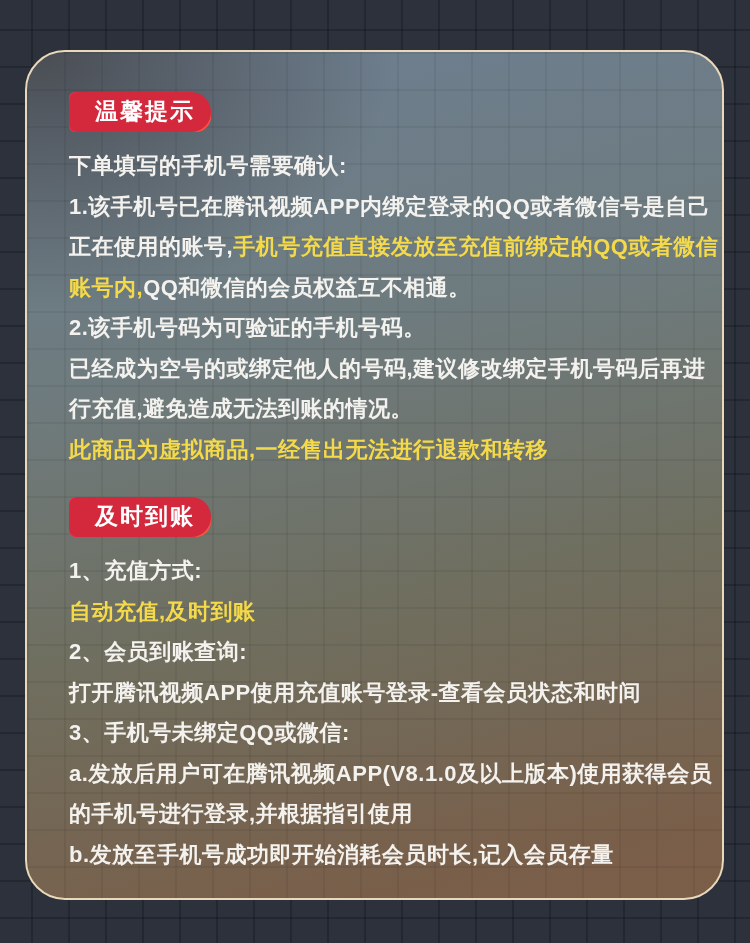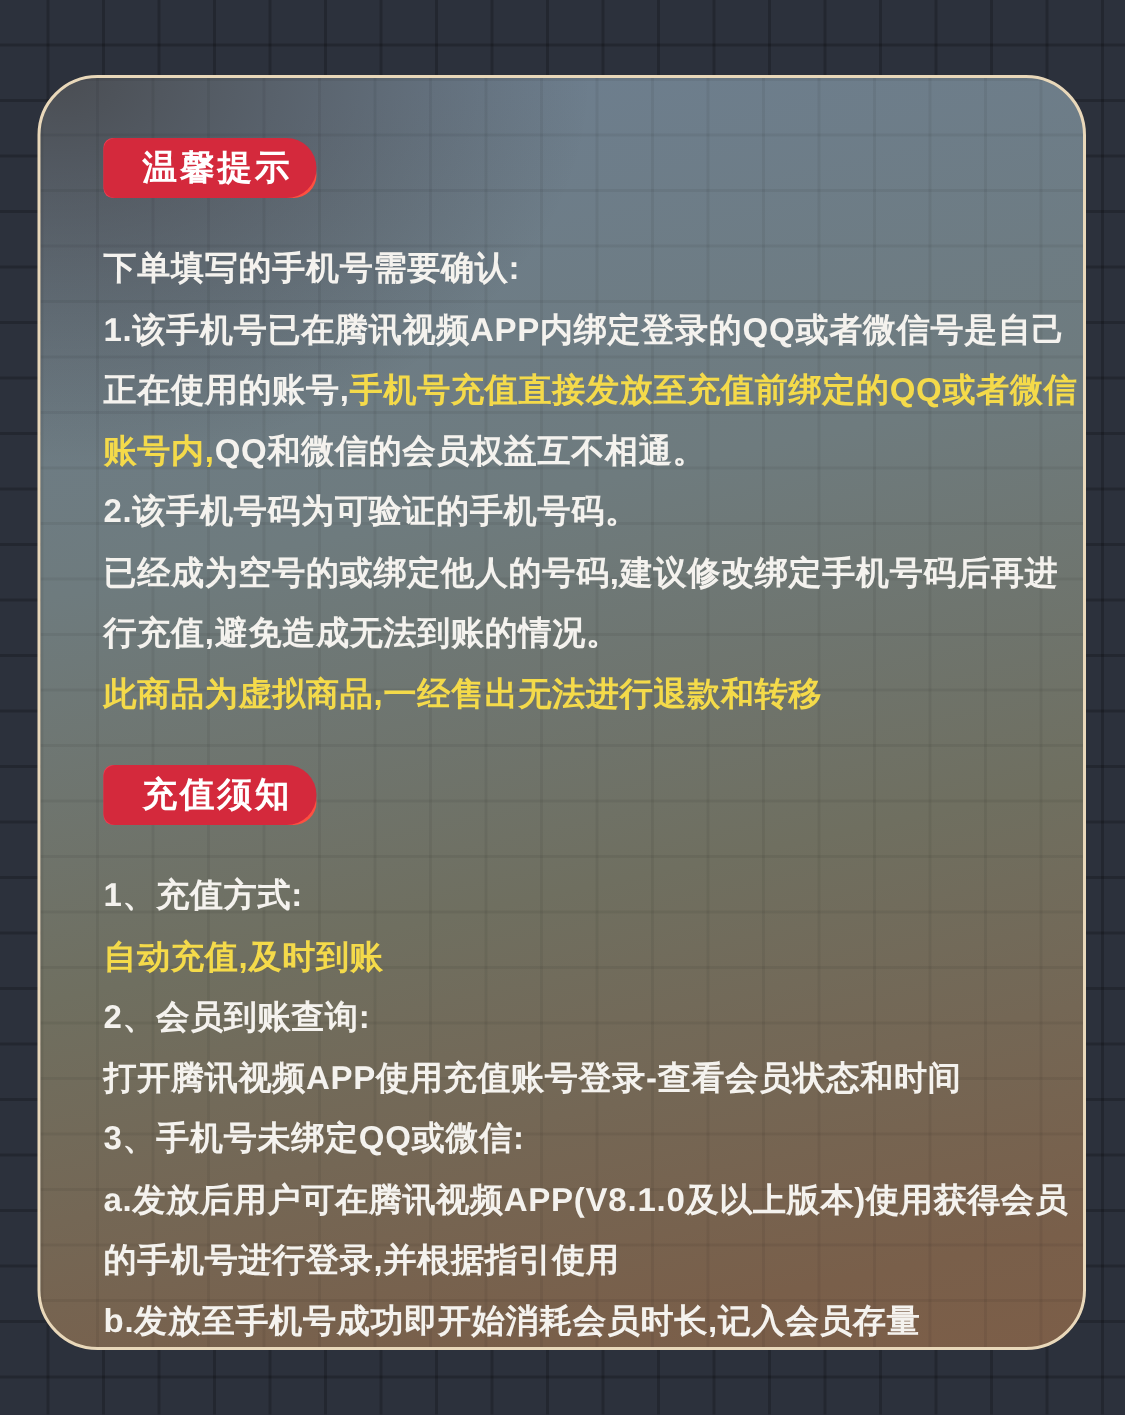--- a/index.html
+++ b/index.html
@@ -45,21 +45,21 @@
     position: relative;
     z-index: 0;
     display: inline-flex;
     align-items: center;
     justify-content: center;
     height: 40px;
     min-width: 142px;
     padding: 0 14px 2px 24px;
     border-radius: 8px 32px 20px 8px;
     background: linear-gradient(100deg, var(--badge-red-start, #f23a50) 10%, var(--badge-red-end, #ff4f40) 90%);
-    margin-bottom: 27px;
+    margin-bottom: 14px;
   }
   .badge::before {
     content: "";
     position: absolute; inset: 0;
     z-index: -1;
     background: var(--badge-red-dark, #d4293c);
     border-radius: 8px 20px 20px 8px;
   }
   .badge-label {
     color: #ffffff;
@@ -80,16 +80,16 @@
 </style>
 </head>
 <body>
 
 <div class="card">
   <div class="card-content" id="sections-root">
       <section class="section"><div class="badge">
           <span class="badge-label">温馨提示</span>
         </div><p class="line"><span class="seg-white">下单填写的手机号需要确认:</span></p><p class="line"><span class="seg-white">1.该手机号已在腾讯视频APP内绑定登录的QQ或者微信号是自己</span></p><p class="line"><span class="seg-white">正在使用的账号,</span><span class="seg-yellow">手机号充值直接发放至充值前绑定的QQ或者微信</span></p><p class="line"><span class="seg-yellow">账号内,</span><span class="seg-white">QQ和微信的会员权益互不相通。</span></p><p class="line"><span class="seg-white">2.该手机号码为可验证的手机号码。</span></p><p class="line"><span class="seg-white">已经成为空号的或绑定他人的号码,建议修改绑定手机号码后再进</span></p><p class="line"><span class="seg-white">行充值,避免造成无法到账的情况。</span></p><p class="line"><span class="seg-yellow">此商品为虚拟商品,一经售出无法进行退款和转移</span></p></section>
       <section class="section"><div class="badge">
-          <span class="badge-label">充值须知</span>
+          <span class="badge-label">及时到账</span>
         </div><p class="line"><span class="seg-white">1、充值方式:</span></p><p class="line"><span class="seg-yellow">自动充值,及时到账</span></p><p class="line"><span class="seg-white">2、会员到账查询:</span></p><p class="line"><span class="seg-white">打开腾讯视频APP使用充值账号登录-查看会员状态和时间</span></p><p class="line"><span class="seg-white">3、手机号未绑定QQ或微信:</span></p><p class="line"><span class="seg-white">a.发放后用户可在腾讯视频APP(V8.1.0及以上版本)使用获得会员</span></p><p class="line"><span class="seg-white">的手机号进行登录,并根据指引使用</span></p><p class="line"><span class="seg-white">b.发放至手机号成功即开始消耗会员时长,记入会员存量</span></p></section>
     </div>
 </div>
 
 </body></html>

